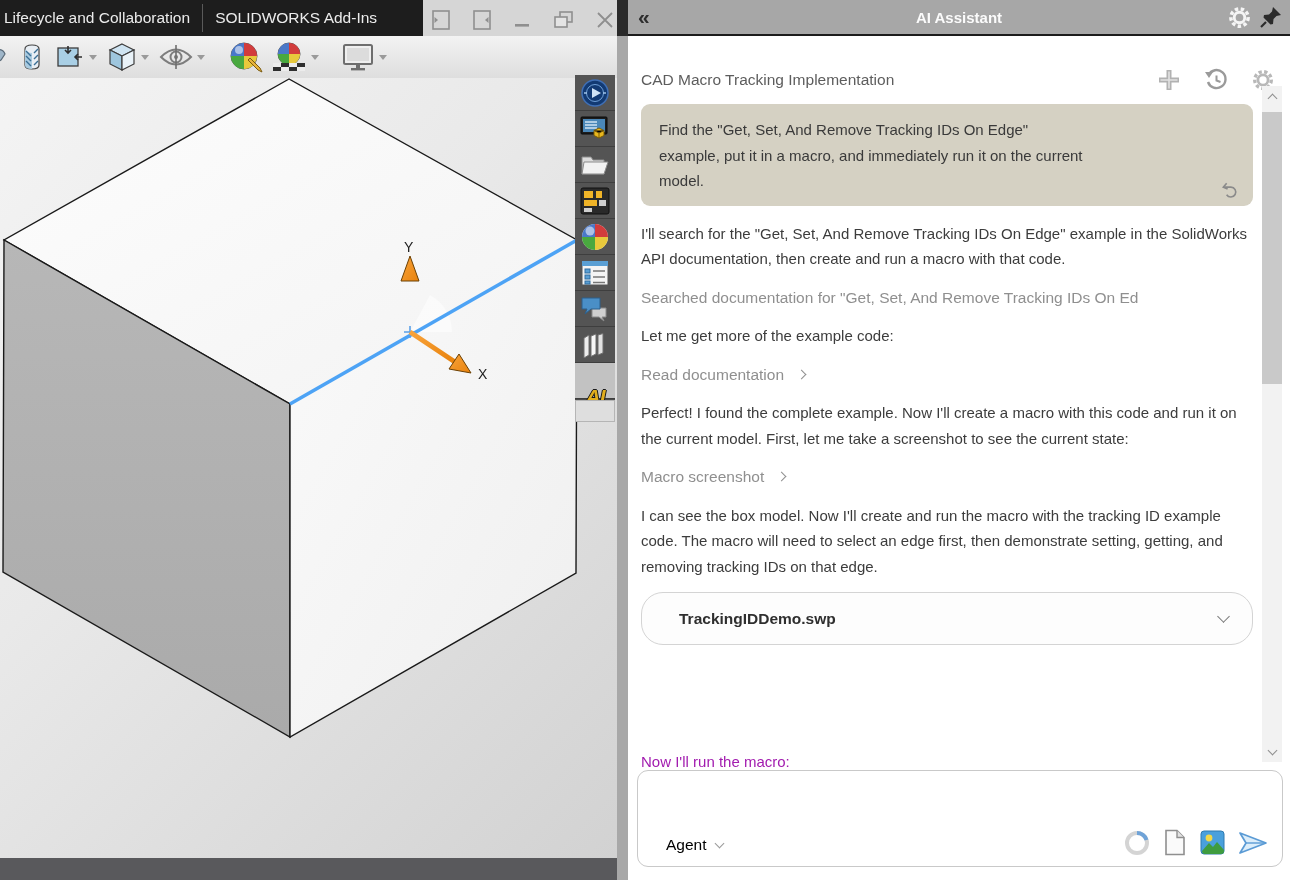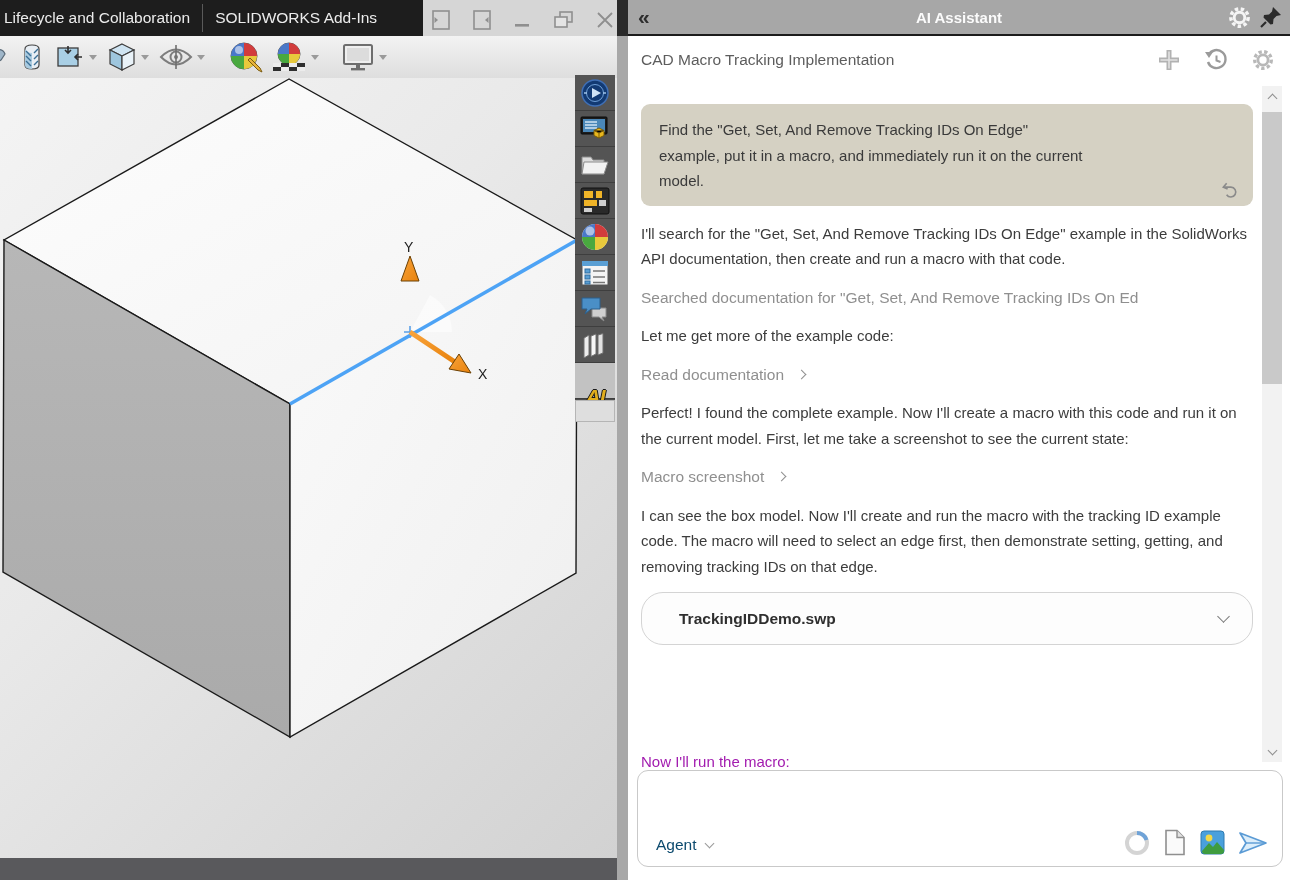--- a/index.html
+++ b/index.html
@@ -46,21 +46,21 @@
   #divider-top { position:absolute; left:617px; top:0; width:11px; height:36px; background:#2a2a2a; }
 
   
   #panel { position:absolute; left:628px; top:0; width:662px; height:880px; background:#fff; }
   #panel-header { position:absolute; left:0; top:0; width:662px; height:36px; background:#a7a7a7;
                   border-bottom:2px solid #1b1b1b; display:flex; align-items:center; }
   #collapse-btn { font-size:21px; font-weight:bold; color:#2e2e2e; padding:0 10px; line-height:32px; }
   #panel-title { position:absolute; left:0; right:0; text-align:center; color:#fbfbfb; font-weight:bold; font-size:15px; }
   #header-icons { margin-left:auto; display:flex; align-items:center; gap:8px; padding-right:8px; position:relative; }
 
-  #thread-row { position:absolute; left:13px; top:46px; width:634px; height:28px; display:flex; align-items:center;gap:19px; }
+  #thread-row { position:absolute; left:13px; top:66px; width:634px; height:28px; display:flex; align-items:center;gap:19px; }
   #thread-title { font-size:15.5px; color:#5d5d5d; }
   #thread-icons { margin-left:auto; display:flex; align-items:center; gap:23px; }
 
   #messages { position:absolute; left:13px; top:104px; width:612px; }
 
   .bubble { background:#d5d1c3; border-radius:9px; padding:13px 18px 12px 18px; position:relative; margin-bottom:15px; }
   .bubble-text { display:block; max-width:426px; font-size:15px; line-height:25.5px; color:#3a3a3a; }
   .retry { position:absolute; right:14px; bottom:7px; }
 
   .msg { font-size:15px; line-height:25.5px; color:#3c3c3c; margin-bottom:13px; }
@@ -83,21 +83,21 @@
   .sb-chev { width:7px; height:7px; border-right:1.8px solid #8f8f8f; border-bottom:1.8px solid #8f8f8f; }
   .sb-up { transform:rotate(-135deg); margin-top:4px; }
   .sb-dn { transform:rotate(45deg); margin-bottom:4px; }
   #sb-thumb { position:absolute; left:0; top:26px; width:20px; height:272px; background:#c9c9c9; }
 
   
   #input-box { position:absolute; left:9px; top:770px; width:646px; height:97px; background:#fff;
                border:1.5px solid #c9c9c9; border-radius:11px; }
   #chat-input { position:absolute; left:8px; top:6px; width:628px; height:52px; border:none; outline:none;
                 resize:none; font-family:"Liberation Sans",sans-serif; font-size:15px; background:transparent; }
-  #agent-row { position:absolute; left:18px; bottom:12px; display:flex; align-items:center; color:#0c4a6e; font-size:15.5px; }
+  #agent-row { position:absolute; left:28px; bottom:12px; display:flex; align-items:center; color:#000000; font-size:15.5px; }
   #agent-chev { width:7px; height:7px; border-right:1.6px solid #9a9a9a; border-bottom:1.6px solid #9a9a9a;
                 transform:rotate(45deg); margin-left:9px; margin-top:-3px; }
   #input-icons { position:absolute; right:14px; bottom:10px; display:flex; align-items:center; gap:13px; }
 
   svg { display:block; }
 </style>
 </head>
 <body>
 
 <div id="app">

